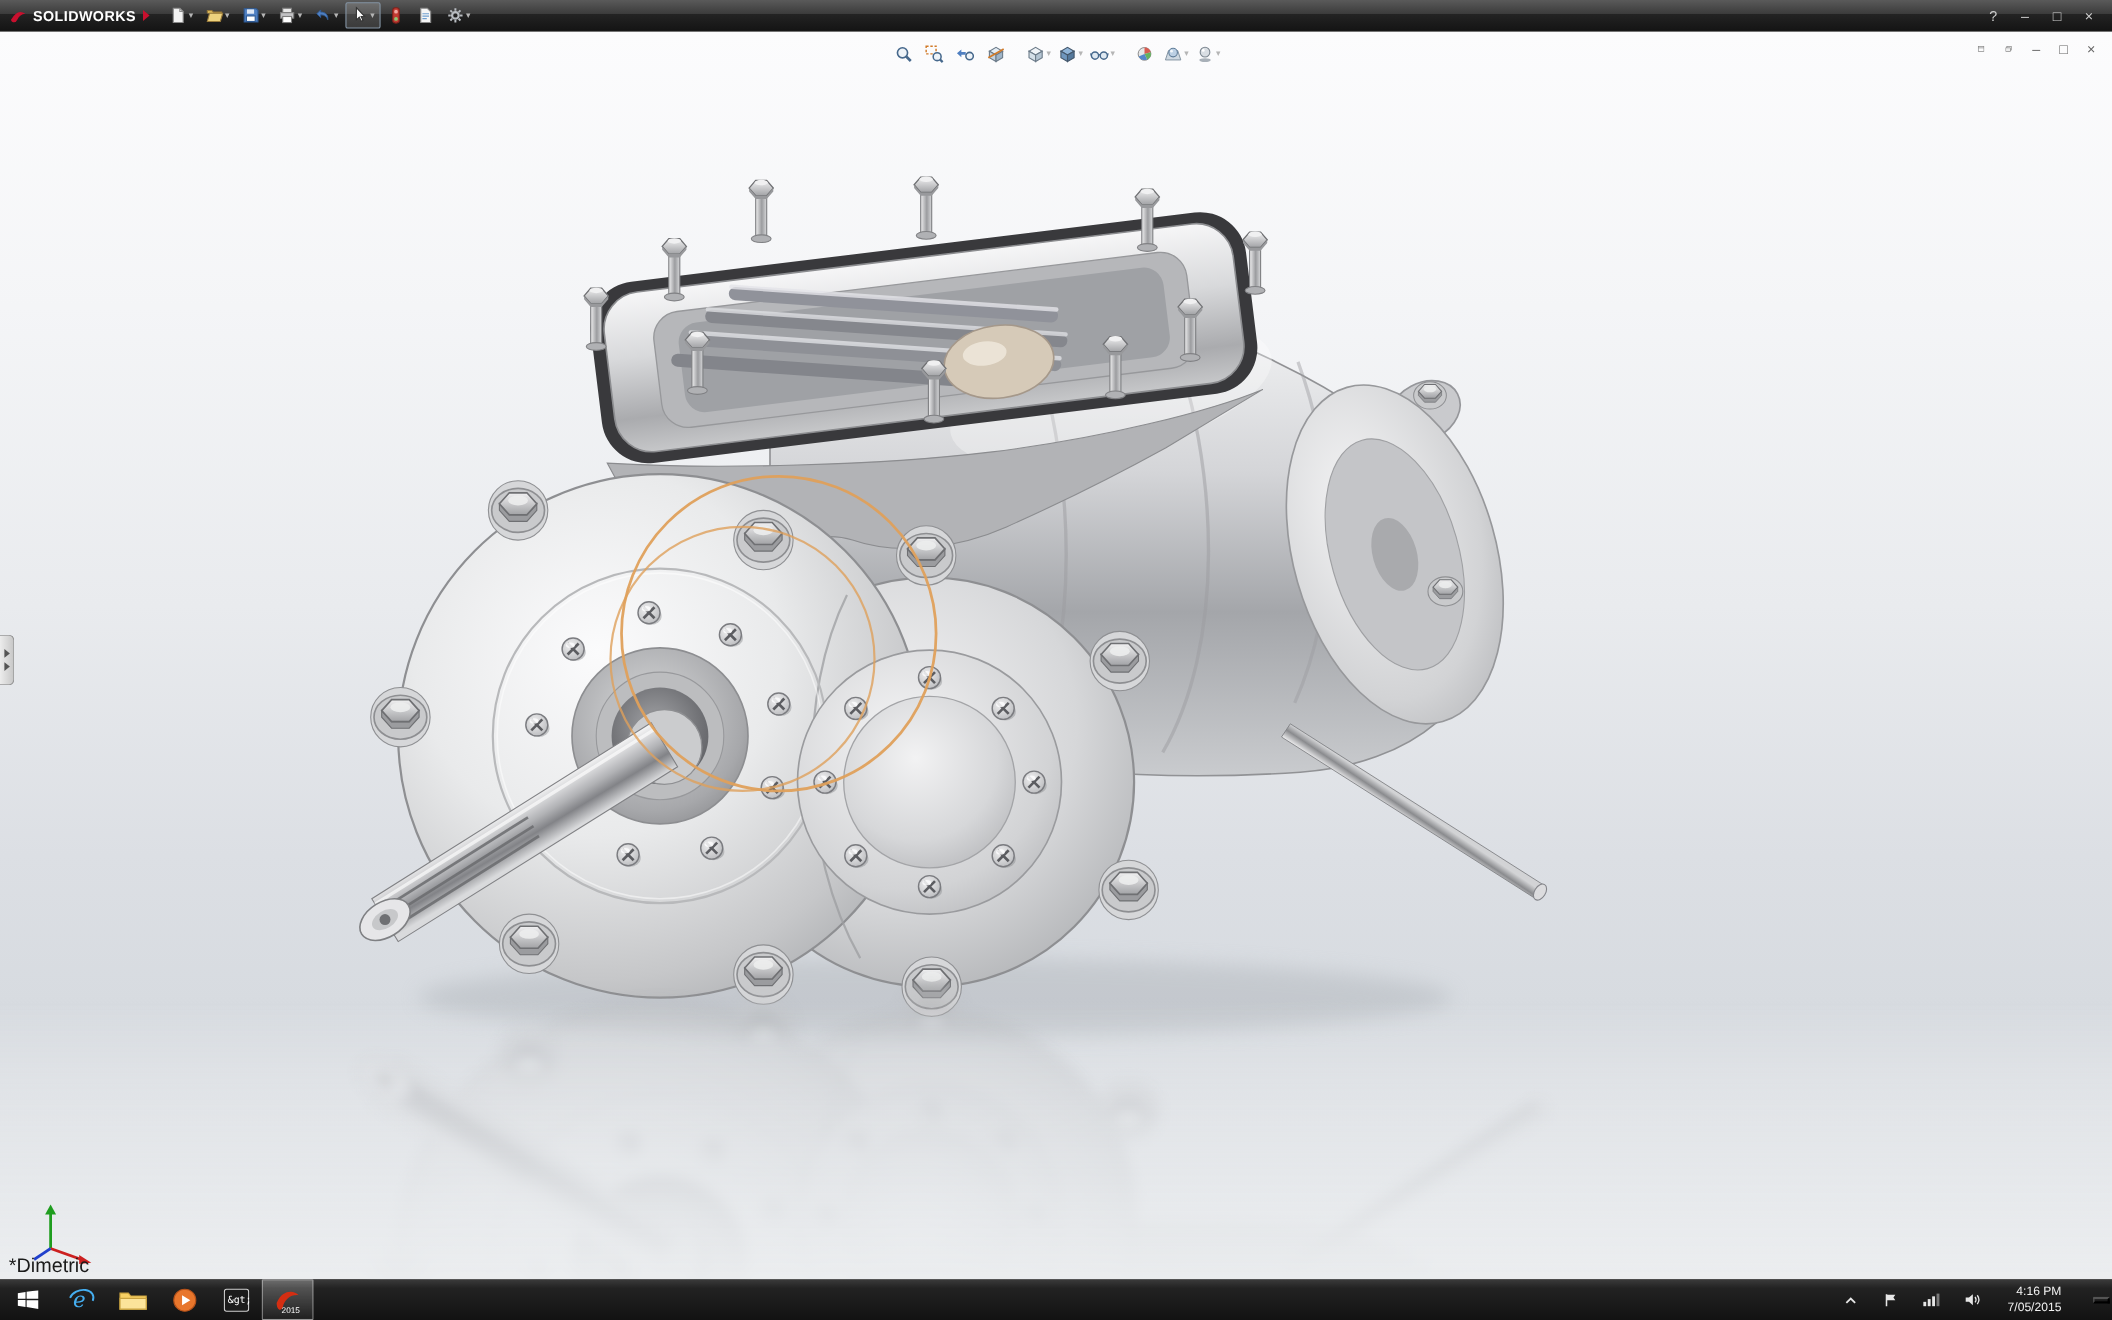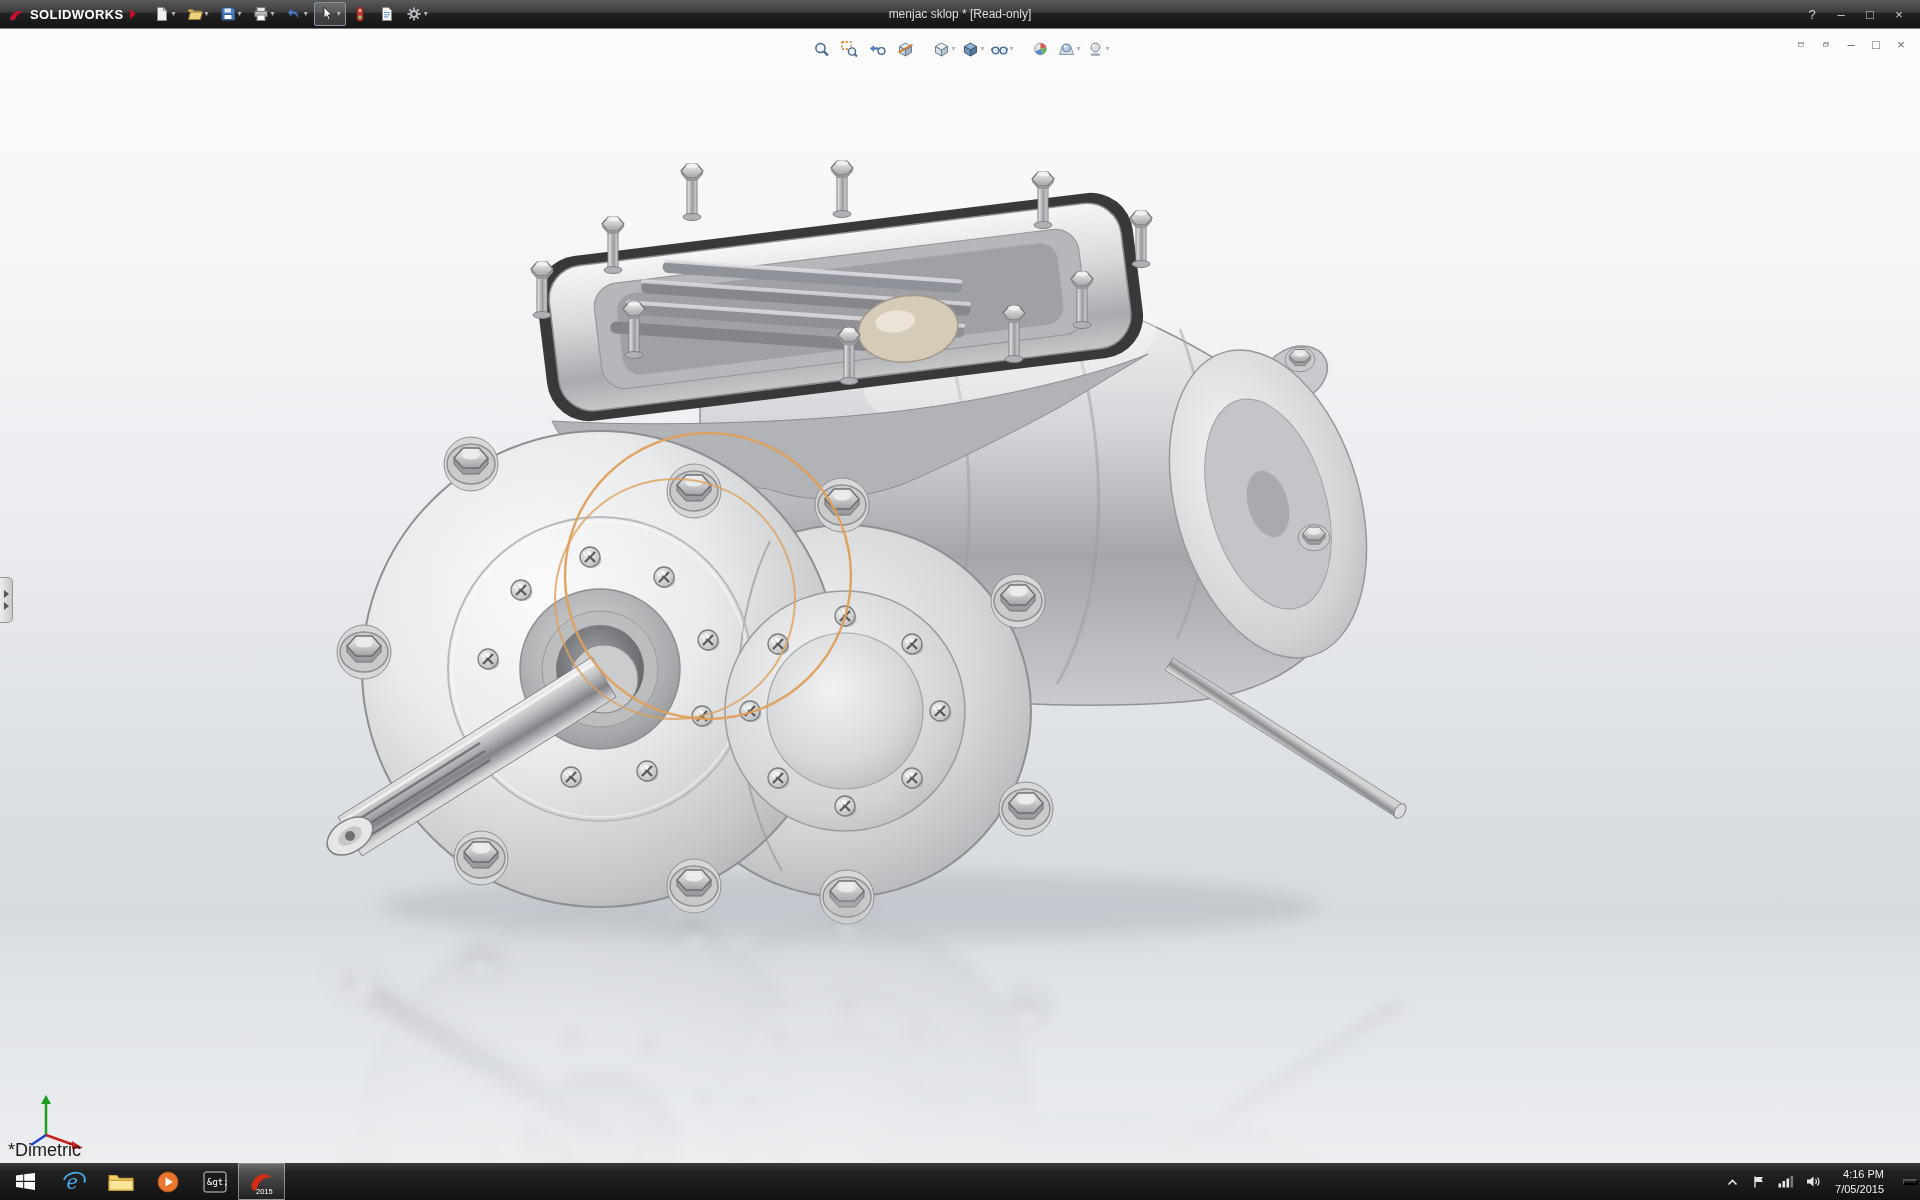--- a/index.html
+++ b/index.html
@@ -74,21 +74,21 @@
     position:absolute; bottom:0; left:0; right:0; height:37px; z-index:10;
     background:linear-gradient(#3b3b3b,#222 22%,#121212);
     display:flex; align-items:stretch; color:#fff;
   }
   .start { width:50px; display:flex; align-items:center; justify-content:center; background:transparent; border:none; }
   .task-btn { width:47px; display:flex; align-items:center; justify-content:center; background:transparent; border:1px solid transparent; }
   .task-btn.active {
     background:linear-gradient(rgba(255,255,255,.26),rgba(255,255,255,.06));
     border-color:rgba(255,255,255,.42); border-radius:1px;
   }
-  .tray { margin-left:auto; display:flex; align-items:center; gap:9px; padding-right:2px; }
+  .tray { margin-left:auto; display:flex; align-items:center; gap:19px; padding-right:2px; }
   .tray-btn { background:transparent; border:none; width:18px; height:18px; display:flex; align-items:center; justify-content:center; padding:0; }
   .clock { display:flex; flex-direction:column; align-items:flex-end; justify-content:center;
            font-size:11px; line-height:1.3; color:#f2f2f2; padding:0 10px 0 4px; }
   .show-desktop { width:8px; border-left:1px solid #5c5c5c; background:transparent; }
 </style>
 </head>
 <body>
 
 <header class="titlebar">
   <div class="brand">
@@ -159,21 +159,20 @@
     </button>
     <button class="tb-btn">
       <svg width="16" height="16" viewBox="0 0 16 16">
         <circle cx="8" cy="8" r="3" fill="none" stroke="#b9bdc2" stroke-width="2"></circle>
         <path d="M8 1.5v2.3M8 12.2v2.3M1.5 8h2.3M12.2 8h2.3M3.4 3.4l1.6 1.6M11 11l1.6 1.6M12.6 3.4 11 5M5 11l-1.6 1.6" stroke="#b9bdc2" stroke-width="1.8"></path>
       </svg>
       <span class="dd">▾</span>
     </button>
   </div>
 
-  <div class="win-title">menjac sklop * [Read-only]</div>
 
   <div class="win-controls">
     <button class="wc">?</button>
     <button class="wc">–</button>
     <button class="wc">□</button>
     <button class="wc">×</button>
   </div>
 </header>
 
 <main class="viewport">

